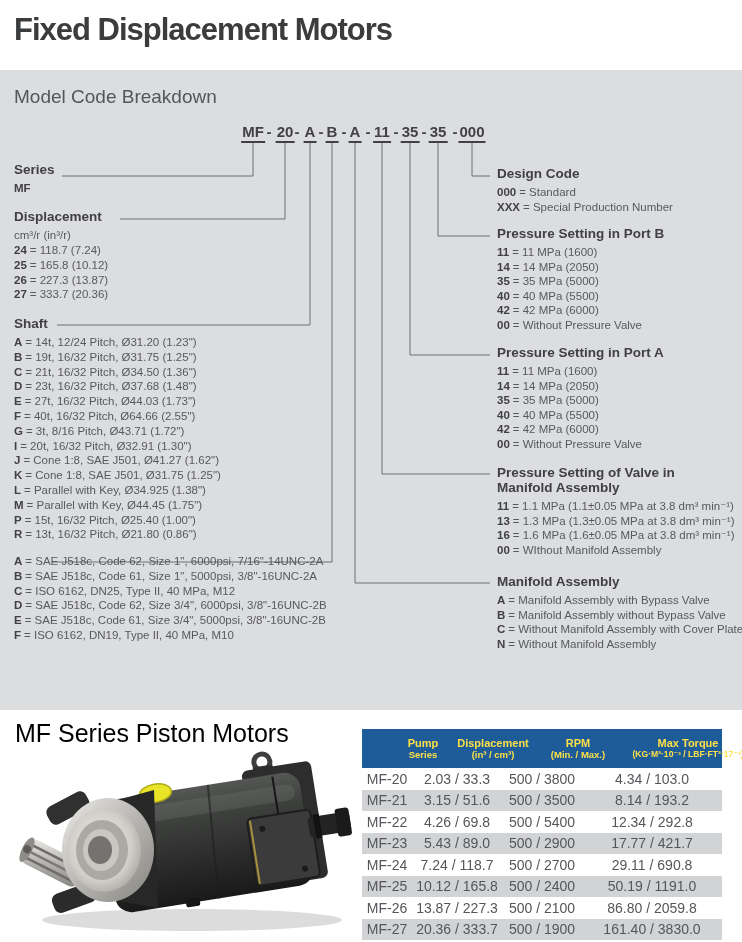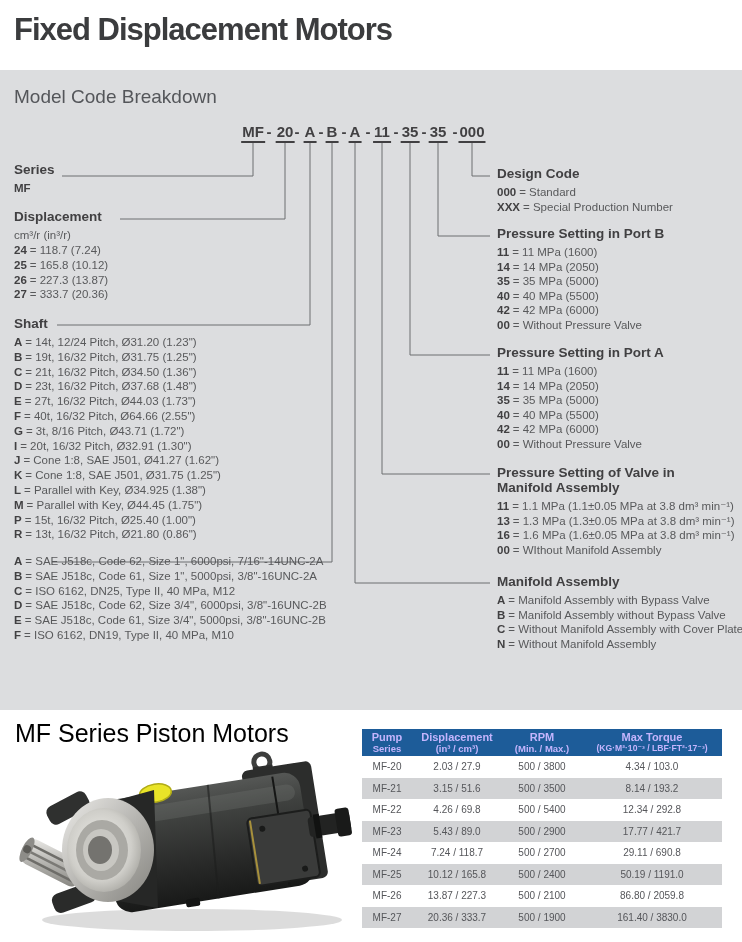--- a/index.html
+++ b/index.html
@@ -30,27 +30,27 @@
   .item b { color:#414042; margin-right:3px; }
   .twocol { display:flex; }
   .twocol .col + .col { margin-left:27px; }
 
   
   .bottom-title { position:absolute; left:15px; top:719px; font-size:25px; color:#000000; }
   .motor { position:absolute; left:12px; top:750px; }
 
   .mtable { position:absolute; left:362px; top:729px; width:360px; }
   .mt-head { display:grid; grid-template-columns:50px 90px 80px 140px; background:#1d5c99;
-             color:#c4b5fd; height:27px; align-items:center; text-align:center; }
+             color:#fde047; height:39px; align-items:center; text-align:center;padding-left:36px; }
   .mt-head .hc { line-height:11px; }
   .mt-head .h1 { font-size:11px; font-weight:bold; }
   .mt-head .h2 { font-size:9.5px; font-weight:bold; }
   .mt-head .hc.last .h2 { font-size:8.6px; }
   .mt-row { display:grid; grid-template-columns:50px 90px 80px 140px; height:21.5px;
-            align-items:center; text-align:center; font-size:10px; color:#55565a; }
+            align-items:center; text-align:center; font-size:14px; color:#55565a; }
   .mt-row.alt { background:#d2d3d5; }
 </style>
 </head>
 <body>
 
 <div class="page">
 
   <div class="main-title">Fixed Displacement Motors</div>
 
   <div class="panel">
@@ -249,21 +249,21 @@
         <div class="h1">RPM</div>
           <div class="h2">(Min. / Max.)</div>
       </div>
       <div class="hc last">
         <div class="h1">Max Torque</div>
           <div class="h2">(KG·M²·10⁻³ / LBF·FT²·17⁻³)</div>
       </div>
     </div>
     <div class="mt-row">
       <div>MF-20</div>
-        <div>2.03 / 27.9</div>
+        <div>2.03 / 33.3</div>
         <div>500 / 3800</div>
         <div>4.34 / 103.0</div>
     </div>
     <div class="mt-row alt">
       <div>MF-21</div>
         <div>3.15 / 51.6</div>
         <div>500 / 3500</div>
         <div>8.14 / 193.2</div>
     </div>
     <div class="mt-row">

